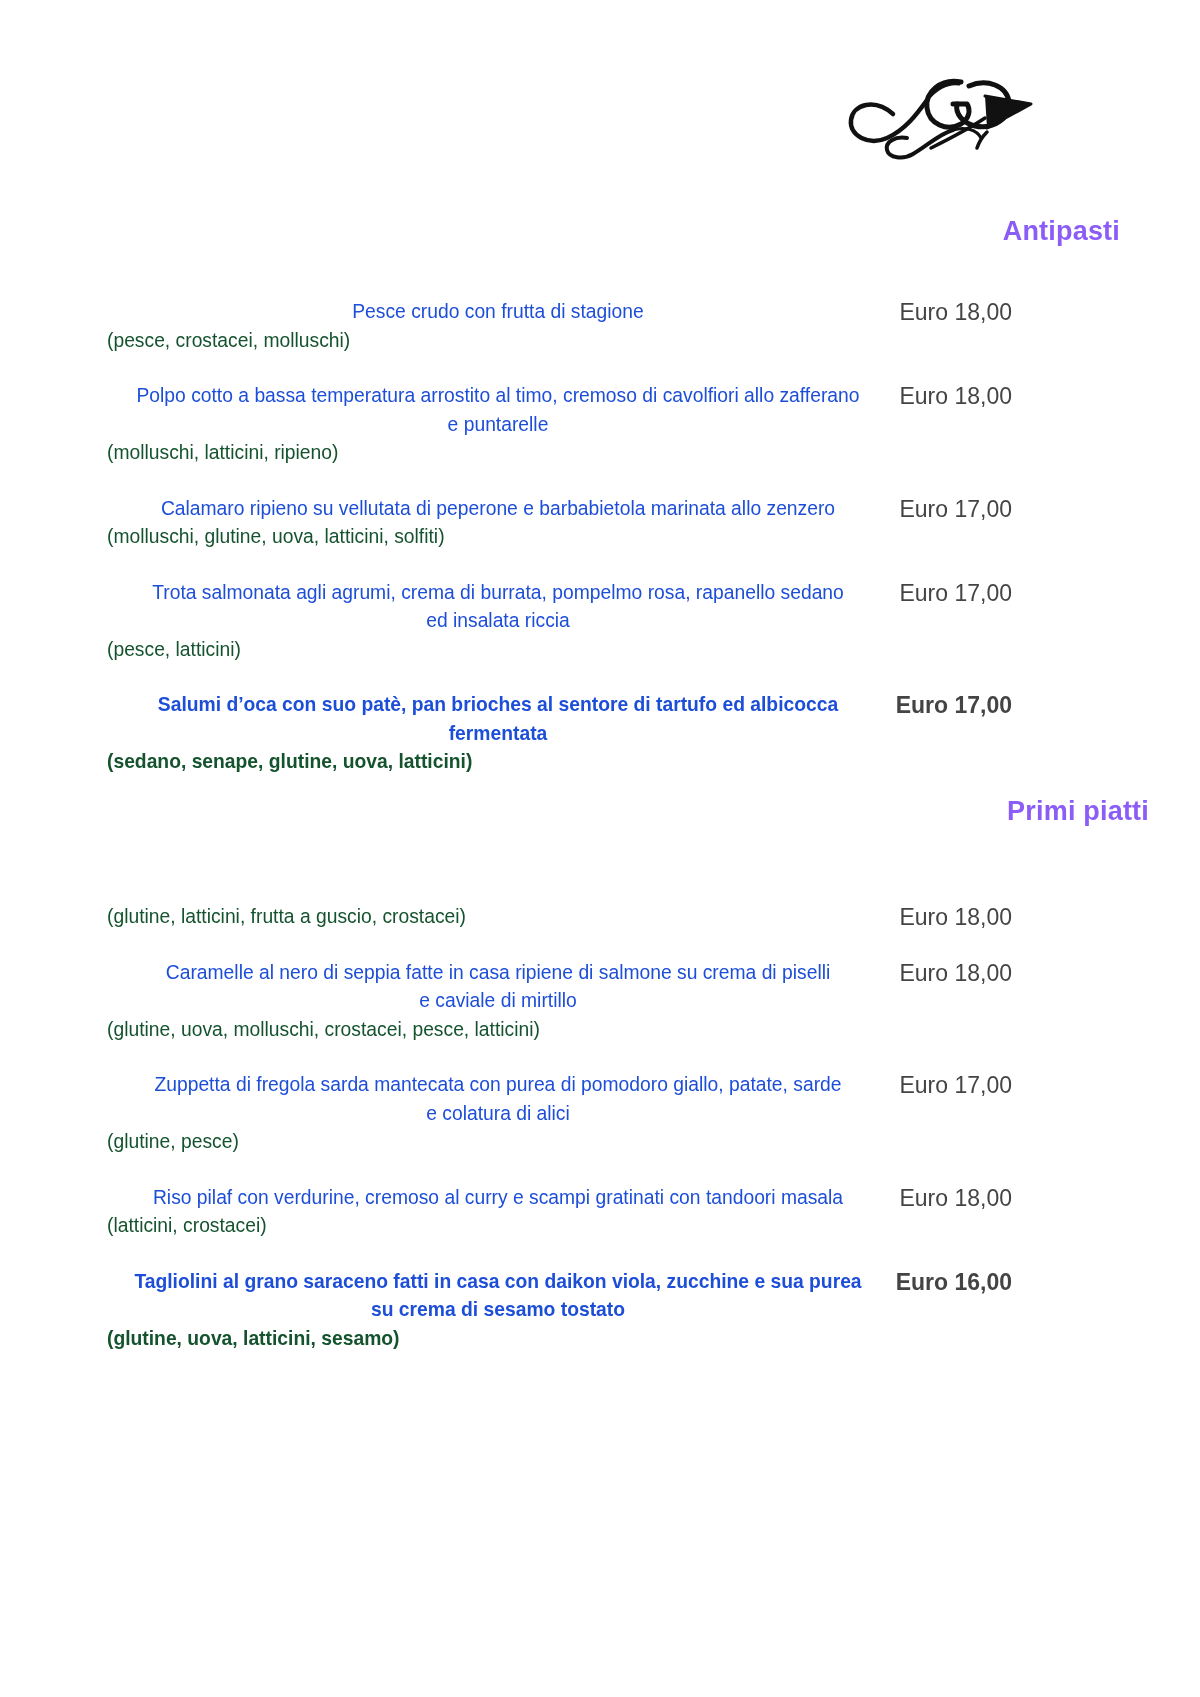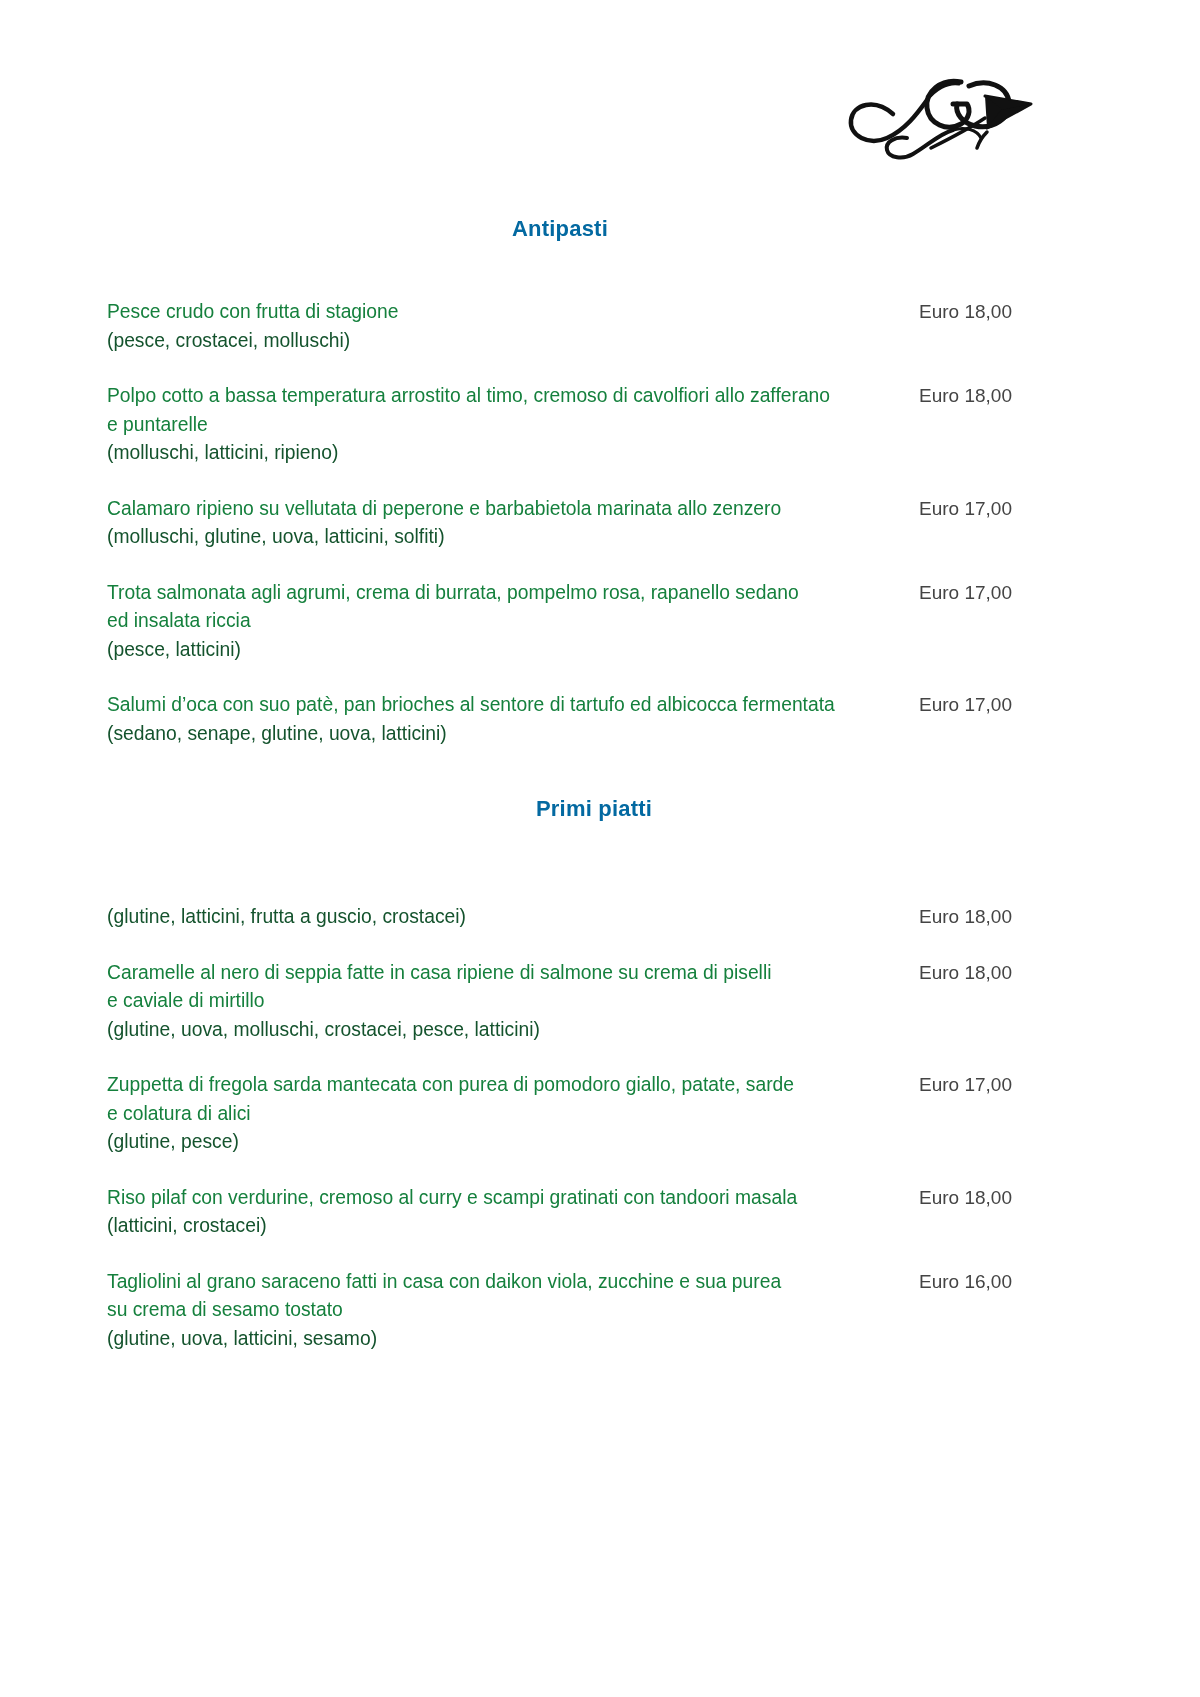--- a/index.html
+++ b/index.html
@@ -32,24 +32,24 @@
     height: 115px;
   }
   .logo-area svg {
     display: block;
     width: 200px;
     height: 115px;
   }
 
   
   .section-heading {
-    text-align: center;
-    font-size: 22px;
+    text-align: right;
+    font-size: 27px;
     font-weight: bold;
-    color: #0369a1;
+    color: #8b5cf6;
     letter-spacing: 0.2px;
   }
   #antipasti-heading {
     position: absolute;
     top: 216px;
     left: 0;
     width: 1120px;
   }
   #primi-heading {
     position: absolute;
@@ -65,41 +65,42 @@
     left: 107px;
     width: 900px;
   }
   #antipasti-list { top: 298px; }
   #primi-list { top: 903px; }
 
   .menu-item {
     position: relative;
     margin-bottom: 27px;
   }
-  .menu-item:last-child { margin-bottom: 0; }
+  .menu-item:last-child { margin-bottom: 0; font-weight: bold; }
   .item-desc {
     font-size: 19.3px;
     line-height: 28.5px;
-    color: #15803d;
+    color: #1d4ed8;
     white-space: pre-line;
+    text-align: center;
   }
   .item-allergens {
     font-size: 19.3px;
     line-height: 28.5px;
     color: #14532d;
   }
 
   
   .price-col {
     position: absolute;
     right: -5px;
     top: 0;
     width: 130px;
     text-align: right;
-    font-size: 19px;
+    font-size: 23px;
     line-height: 28.5px;
     color: #444444;
     white-space: nowrap;
   }
   .item-body {
     width: 782px;
   }
 </style>
 </head>
 <body>

